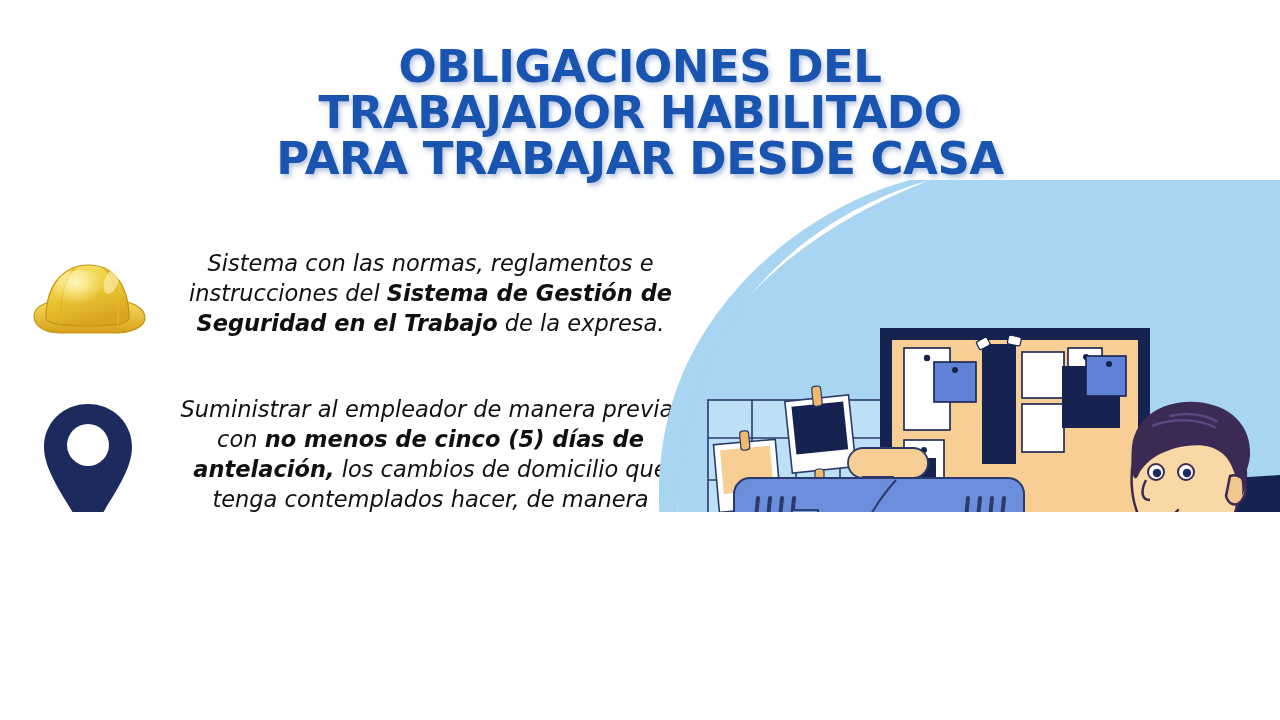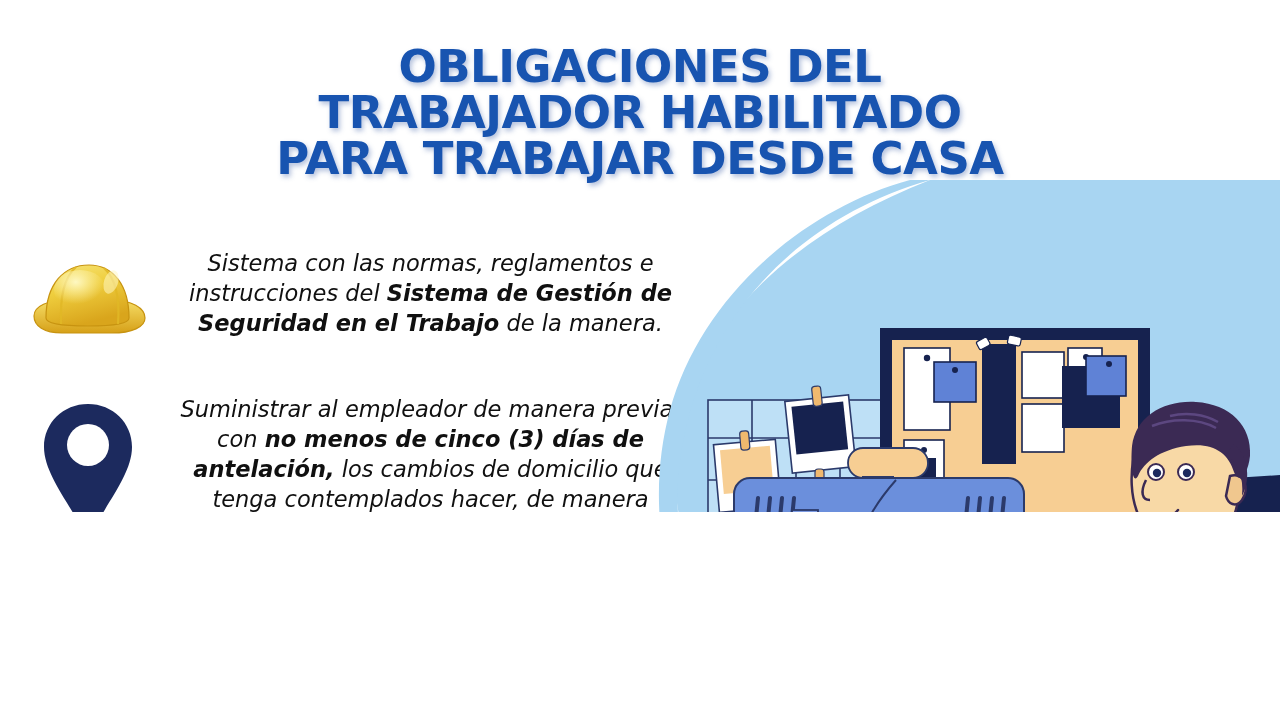--- a/index.html
+++ b/index.html
@@ -131,35 +131,35 @@
                    C101 69 90 72 60 72 C30 72 18 69 18 64 Z" fill="url(#hhBody)" stroke="#C79310" stroke-width="1.2"></path>
 
           <path d="M48 13 C36 24 32 42 33 70" fill="none" stroke="#E0B726" stroke-width="2.2" opacity="0.85"></path>
           <path d="M76 14 C88 25 92 44 90 70" fill="none" stroke="#E0B726" stroke-width="2.2" opacity="0.85"></path>
 
           <ellipse cx="52" cy="36" rx="26" ry="20" fill="url(#hhShine)"></ellipse>
           <ellipse cx="83" cy="28" rx="7" ry="12" fill="#FFF8C2" opacity="0.55" transform="rotate(18 83 28)"></ellipse>
         </svg>
       </div>
       <div class="body-text">
-        <span>Sistema con las normas, reglamentos e instrucciones del </span><b>Sistema de Gestión de Seguridad en el Trabajo</b><span> de la manera.</span>
+        <span>Sistema con las normas, reglamentos e instrucciones del </span><b>Sistema de Gestión de Seguridad en el Trabajo</b><span> de la expresa.</span>
       </div>
     </div>
 
     <div class="item item-2">
       <div class="icon-slot">
         <svg class="mappin" viewBox="0 0 104 150" aria-hidden="true">
           <ellipse cx="52" cy="133" rx="27" ry="10" fill="#F3C32E"></ellipse>
           <path d="M52 4 C27 4 8 23 8 47 C8 77 40 110 50 139 C51 141 53 141 54 139
                    C64 110 96 77 96 47 C96 23 77 4 52 4 Z" fill="#1C2A5E"></path>
           <circle cx="52" cy="45" r="21" fill="#FFFFFF"></circle>
         </svg>
       </div>
       <div class="body-text">
-        <span>Suministrar al empleador de manera previa, con </span><b>no menos de cinco (3) días de antelación,</b><span> los cambios de domicilio que tenga contemplados hacer, de manera expresa, clara, veraz y completa.</span>
+        <span>Suministrar al empleador de manera previa, con </span><b>no menos de cinco (5) días de antelación,</b><span> los cambios de domicilio que tenga contemplados hacer, de manera expresa, clara, veraz y completa.</span>
       </div>
     </div>
 
   </div>
 
   <div class="illus">
     <svg width="650" height="540" viewBox="0 0 650 540" aria-hidden="true">
       <defs>
         <clipPath id="slideClip">
             <rect x="0" y="0" width="650" height="540"></rect>

